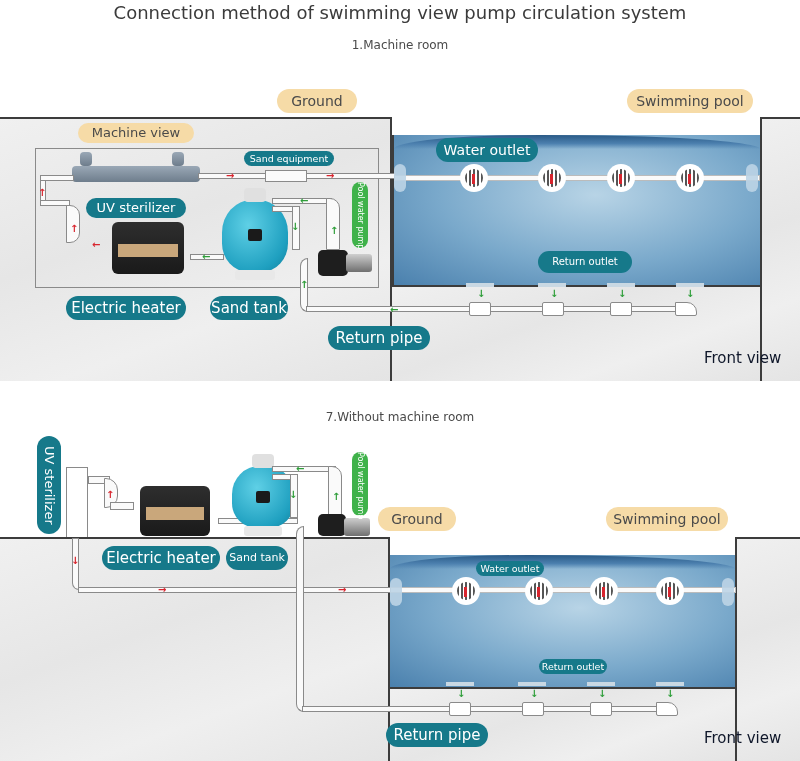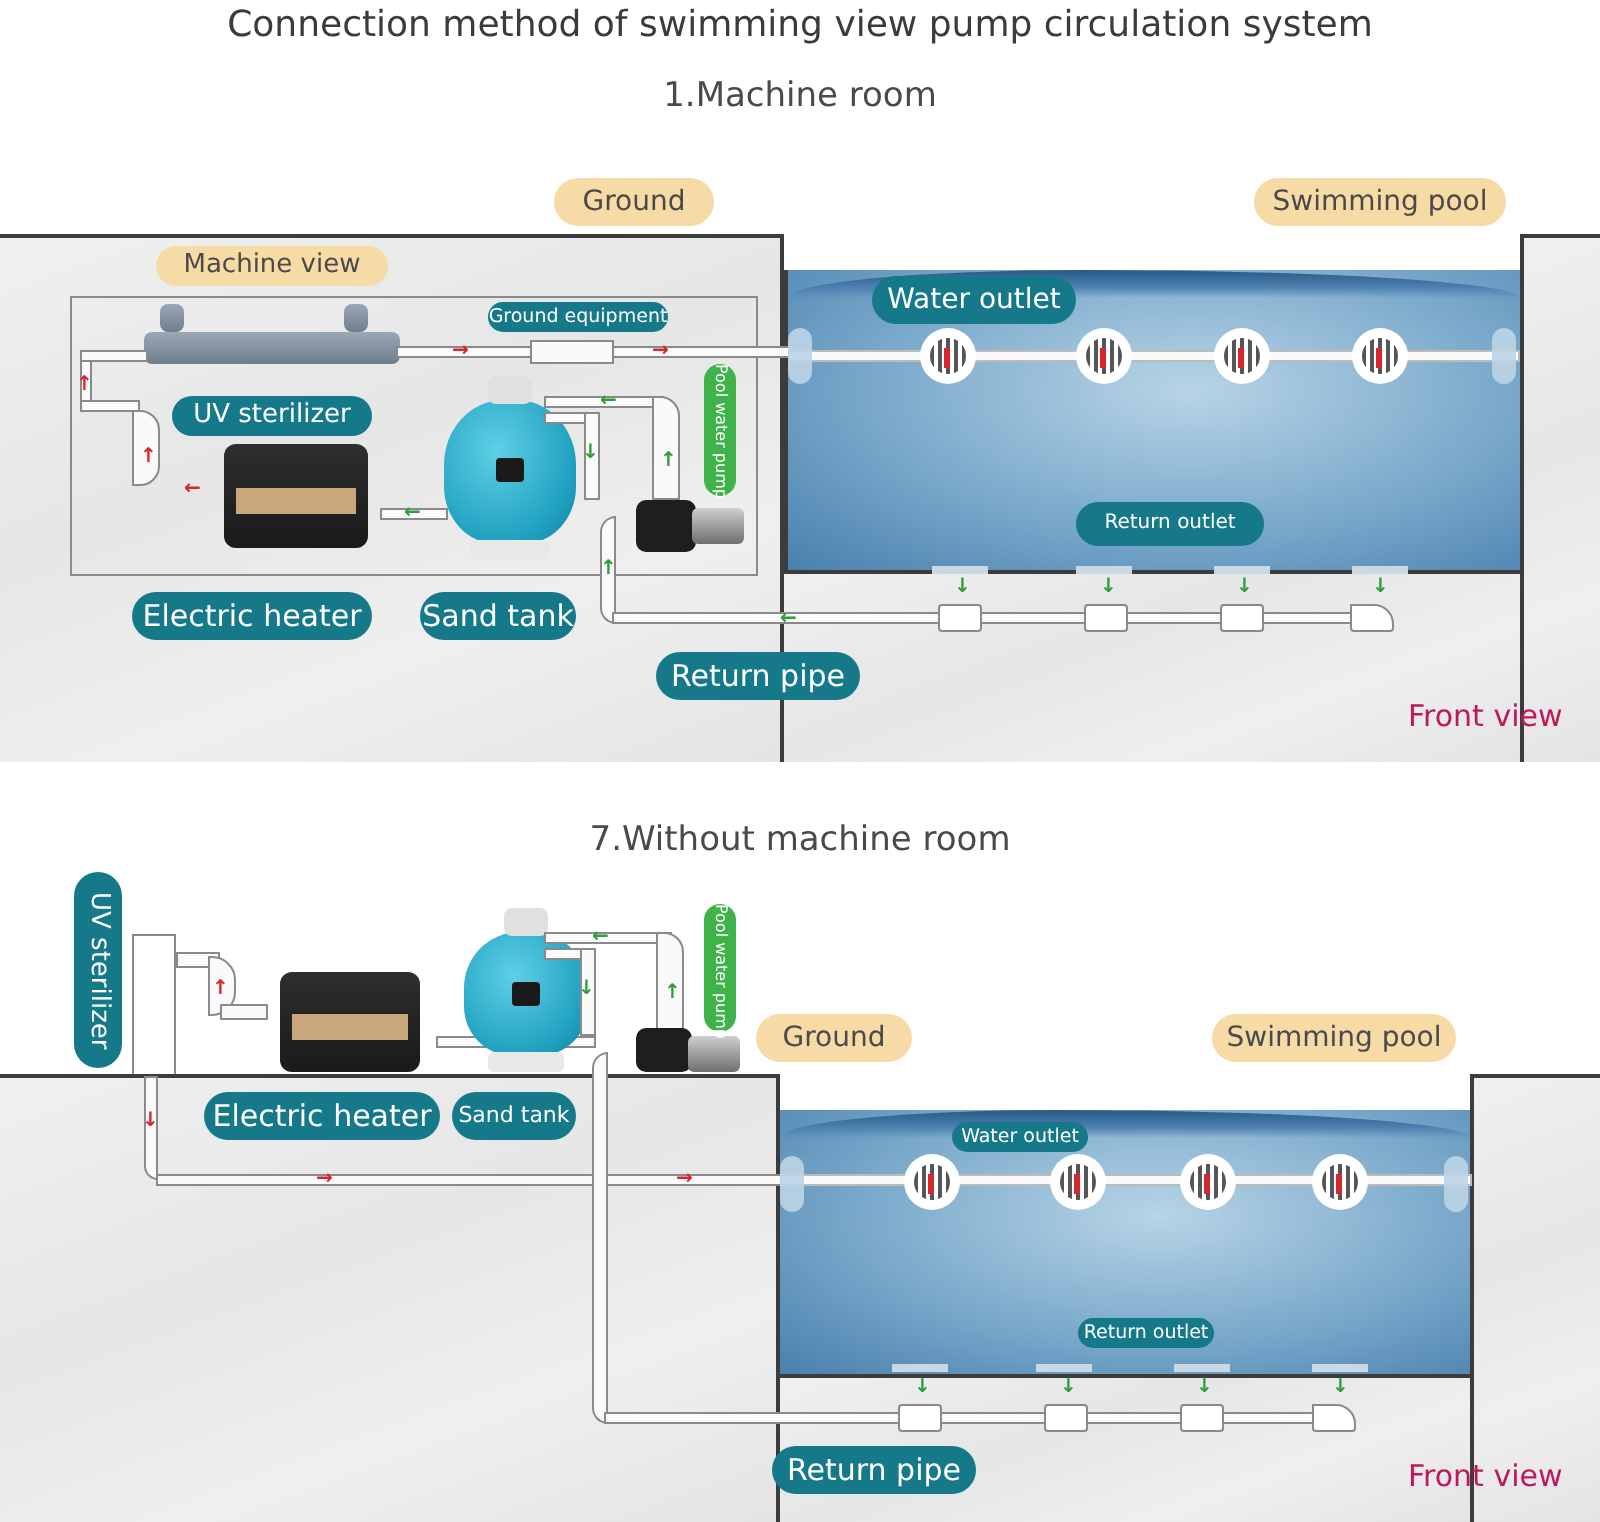--- a/index.html
+++ b/index.html
@@ -1,38 +1,38 @@
 <!DOCTYPE html>
 <html><head>
 <meta charset="utf-8">
 <style>
   * { margin: 0; padding: 0; box-sizing: border-box; }
   body { width: 800px; height: 761px; background: #ffffff; position: relative; overflow: hidden; font-family: "DejaVu Sans", sans-serif; }
   .title { position: absolute; left: 0; width: 800px; text-align: center; color: #3b3b3b; }
   .main-title { top: 2px; font-size: 18px; }
-  .sec-title { font-size: 17px; color: #4a4a4a; }
+  .sec-title { font-size: 12px; color: #4a4a4a; }
   .ground { position: absolute; background: linear-gradient(160deg, #f0f0f0 0%, #e6e6e6 40%, #efefef 70%, #e4e4e4 100%); }
   .pool { position: absolute; background: radial-gradient(ellipse at 55% 40%, #b8d4e6 0%, #7aa9cb 55%, #4a80ad 100%); border: 2px solid #3c3c3c; border-top: none; }
   .wave { position: absolute; left: 0; right: 0; top: 0; height: 14px; background: linear-gradient(180deg, #2a5a86 0%, #4b7fae 60%, rgba(75,127,174,0) 100%); border-radius: 40% 60% 0 0 / 100% 100% 0 0; }
   .pill { position: absolute; border-radius: 14px; color: #fff; text-align: center; white-space: nowrap; }
   .teal { background: #16798a; }
   .tan { background: #f6dba7; color: #4a4a4a; }
   .green { background: #3fb24a; }
   .pipe { position: absolute; background: #fafafa; border: 1px solid #8a8a8a; }
   .arrow { position: absolute; font-size: 10px; line-height: 10px; font-weight: bold; }
   .red { color: #d8252e; }
   .grn { color: #2f9e3a; }
   .drain { position: absolute; width: 28px; height: 28px; border-radius: 50%; background: #fff; display: flex; align-items: center; justify-content: center; }
   .drain .bars { width: 18px; height: 18px; border-radius: 50%; background: repeating-linear-gradient(90deg, #555 0 2px, #fff 2px 4px); position: relative; }
   .drain .bars::after { content: ""; position: absolute; left: 7px; top: 5px; width: 3px; height: 10px; background: #d8252e; }
   .return-slot { position: absolute; width: 28px; height: 4px; background: #c9d8e3; }
   .tee { position: absolute; width: 22px; height: 14px; background: #fff; border: 1px solid #8a8a8a; border-radius: 2px; }
   .inlet { position: absolute; width: 12px; height: 28px; background: #bcd4e6; border-radius: 6px; opacity: .9; }
   .machine-box { position: absolute; border: 1.5px solid #8a8a8a; }
-  .frontview { position: absolute; color: #be185d; font-size: 15px; text-align: center; }
+  .frontview { position: absolute; color: #0f172a; font-size: 15px; text-align: center; }
   .uv-body { position: absolute; background: linear-gradient(180deg, #9aa8b6, #6e7d8c); border-radius: 4px; }
   .heater { position: absolute; background: linear-gradient(180deg, #2e2e2e, #1a1a1a); border-radius: 6px; }
   .heater .plate { position: absolute; left: 8%; right: 8%; top: 42%; height: 26%; background: #c9a77b; }
   .sandtank { position: absolute; background: radial-gradient(ellipse at 40% 35%, #5fd0e6, #1fa0c0 70%, #137f9c); border-radius: 45% 45% 40% 40%; }
   .sandtank .valve { position: absolute; width: 22px; height: 14px; left: 50%; top: -12px; transform: translateX(-50%); background: #e0e0e0; border-radius: 4px; }
   .sandtank .win { position: absolute; width: 14px; height: 12px; left: 50%; top: 40%; transform: translateX(-50%); background: #1a1a1a; border-radius: 2px; }
   .sandtank .base { position: absolute; left: 20%; right: 20%; bottom: -8px; height: 10px; background: #e8e8e8; border-radius: 3px; }
   .pump { position: absolute; background: #1e1e1e; border-radius: 5px; }
   .pump .motor { position: absolute; right: -24px; top: 4px; width: 26px; height: 18px; background: linear-gradient(180deg,#cfcfcf,#6f6f6f); border-radius: 3px; }
   .vtext { writing-mode: vertical-rl; }
@@ -60,21 +60,21 @@
 <div class="machine-box" style="left:35px;top:148px;width:344px;height:140px;"></div>
 <div class="pill tan" style="left:78px;top:123px;width:116px;height:20px;line-height:20px;font-size:13px;">Machine view</div>
 
 <div class="uv-body" style="left:72px;top:166px;width:128px;height:16px;"></div>
 <div class="uv-body" style="left:80px;top:152px;width:12px;height:14px;"></div>
 <div class="uv-body" style="left:172px;top:152px;width:12px;height:14px;"></div>
 <div class="pill teal" style="left:86px;top:198px;width:100px;height:20px;line-height:20px;font-size:13px;">UV sterilizer</div>
 
 <div class="pipe" style="left:198px;top:173px;width:198px;height:6px;"></div>
 <div class="pipe" style="left:265px;top:170px;width:42px;height:12px;"></div>
-<div class="pill teal" style="left:244px;top:151px;width:90px;height:15px;line-height:15px;font-size:9.5px;">Ground equipment</div>
+<div class="pill teal" style="left:244px;top:151px;width:90px;height:15px;line-height:15px;font-size:9.5px;">Sand equipment</div>
 <span class="arrow red" style="left:226px;top:171px;">→</span>
 <span class="arrow red" style="left:326px;top:171px;">→</span>
 
 <div class="pipe" style="left:40px;top:175px;width:6px;height:30px;"></div>
 <div class="pipe" style="left:40px;top:175px;width:34px;height:6px;"></div>
 <div class="pipe" style="left:40px;top:200px;width:30px;height:6px;"></div>
 <div class="pipe" style="left:66px;top:205px;width:14px;height:38px;border-radius:0 10px 10px 0;"></div>
 <span class="arrow red" style="left:38px;top:188px;">↑</span>
 <span class="arrow red" style="left:70px;top:224px;">↑</span>
 <span class="arrow red" style="left:92px;top:240px;">←</span>

